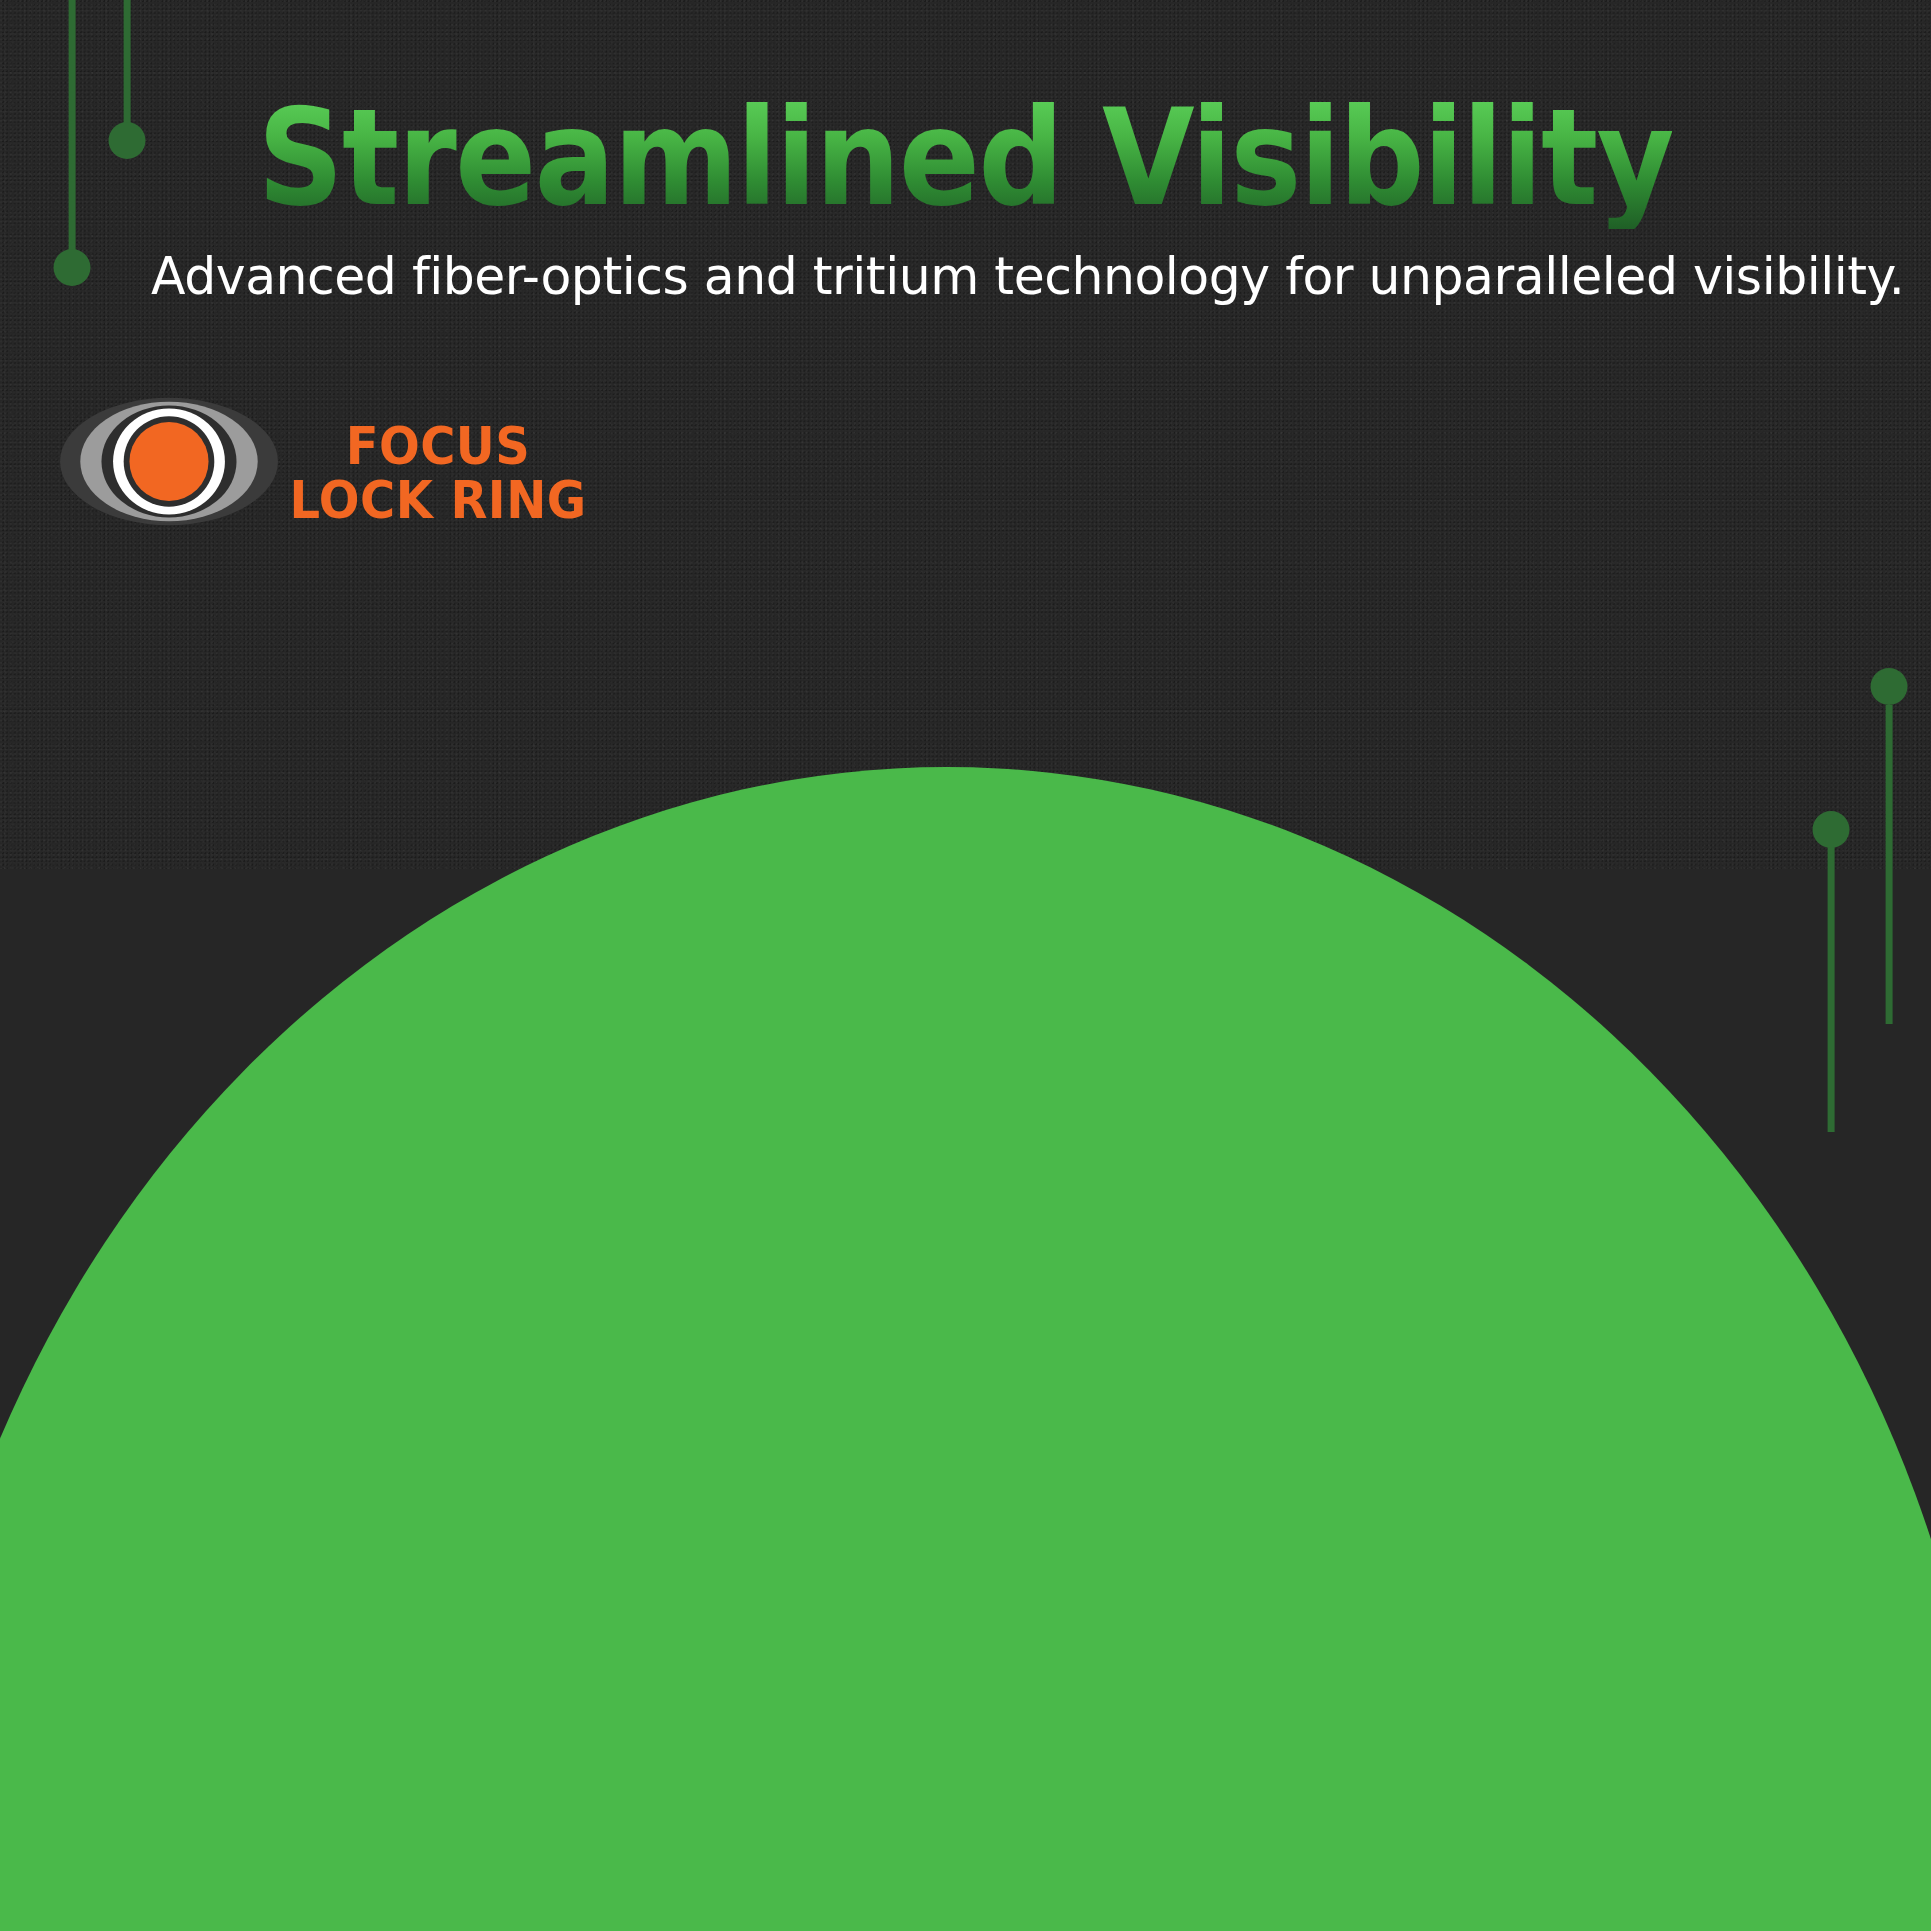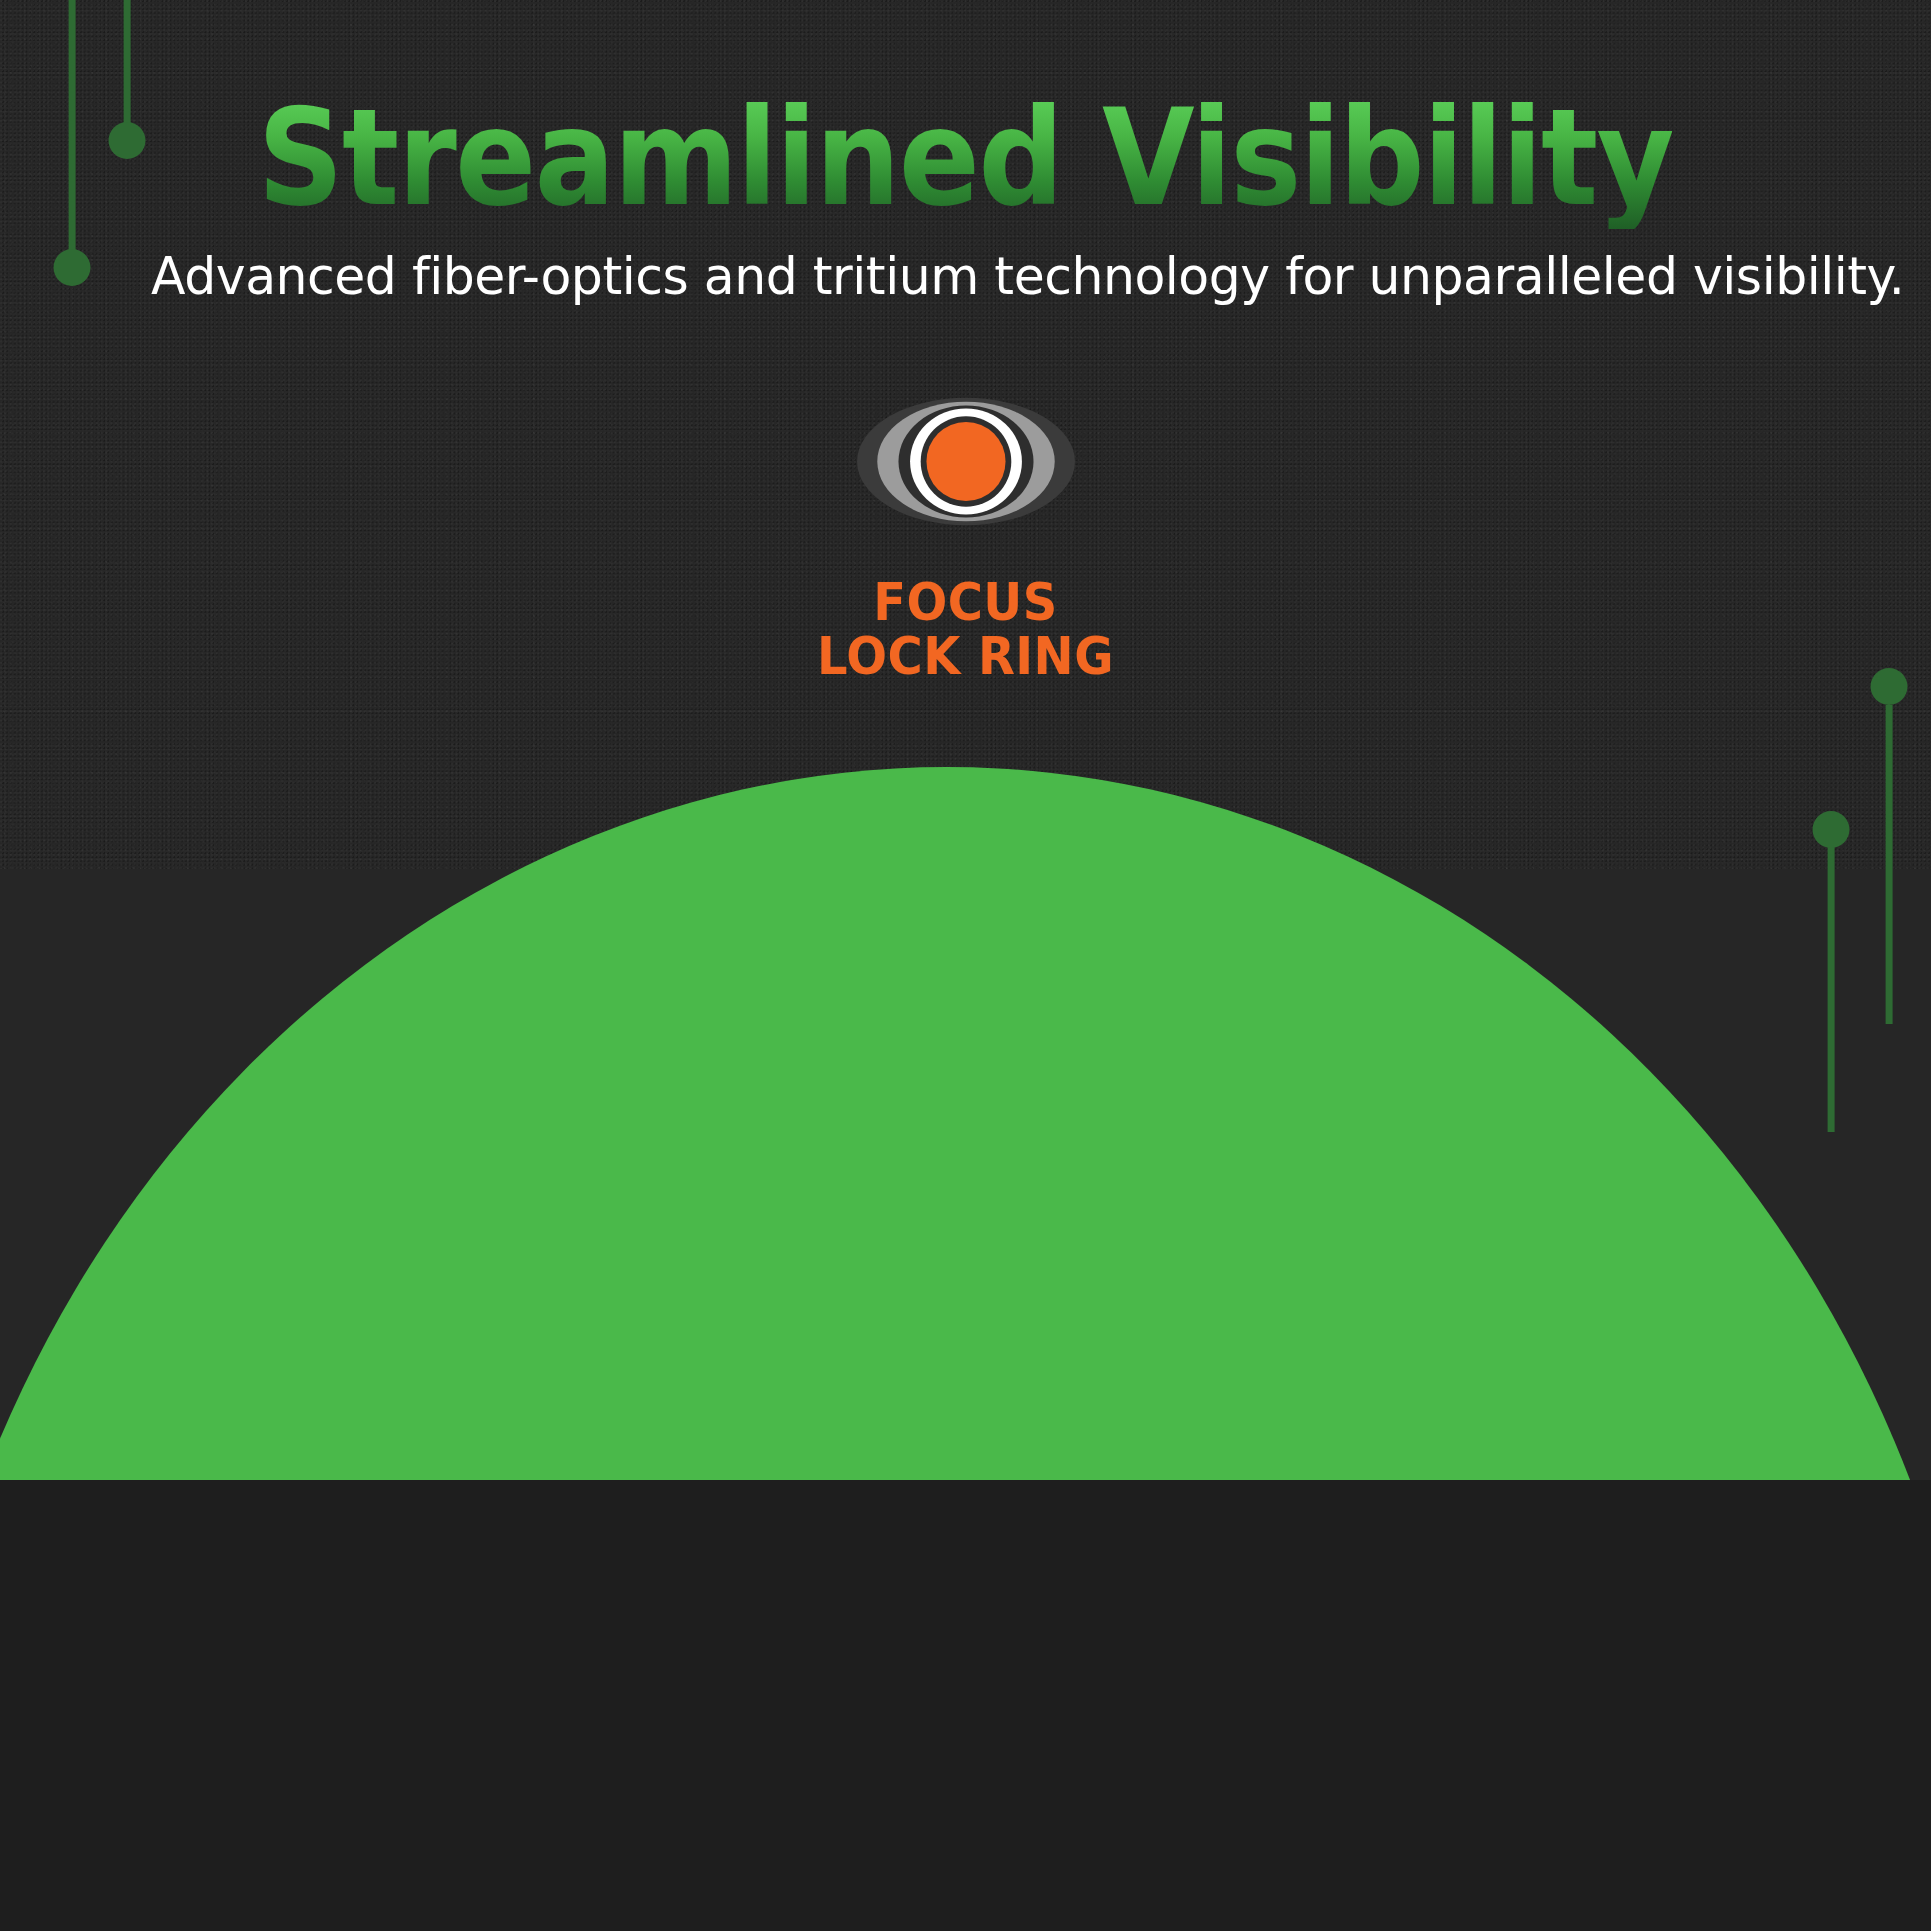--- a/index.html
+++ b/index.html
@@ -6,21 +6,21 @@
   html, body {
     margin: 0;
     padding: 0;
     background: #1e1e1e;
   }
   * { box-sizing: border-box; }
 
   .poster {
     position: relative;
     width: 1931px;
-    height: 1480px;
+    height: 1931px;
     overflow: hidden;
     background: #262626;
     font-family: "Liberation Sans", sans-serif;
   }
 
   
   .top-panel {
     position: absolute;
     left: 0; top: 0;
     width: 1931px;
@@ -113,21 +113,22 @@
   .features {
     position: absolute;
     left: 58px; top: 372px;
     width: 1815px;
     display: flex;
     z-index: 4;
   }
   .feature {
     flex: 1 1 0;
     display: flex;
-    flex-direction: column;
+    flex-direction: row;
+    align-items: center;
   }
   .feature-icon {
     height: 179px;
     display: flex;
     align-items: center;
     justify-content: center;
   }
   .feature-label {
     margin-top: 25px;
     color: #F26722;

